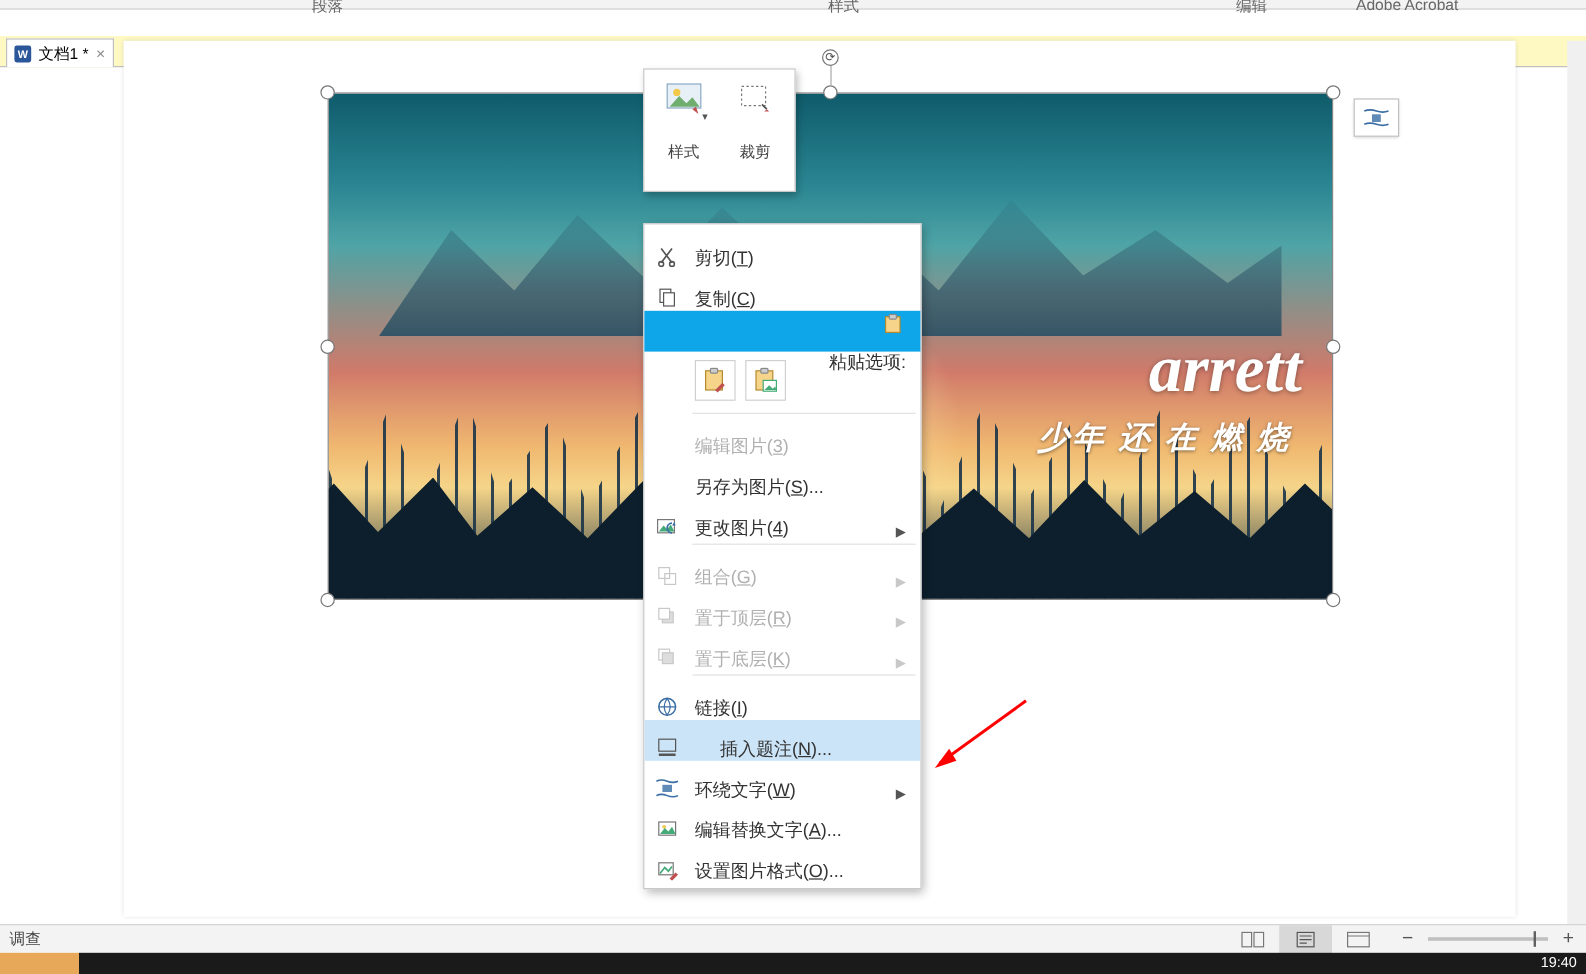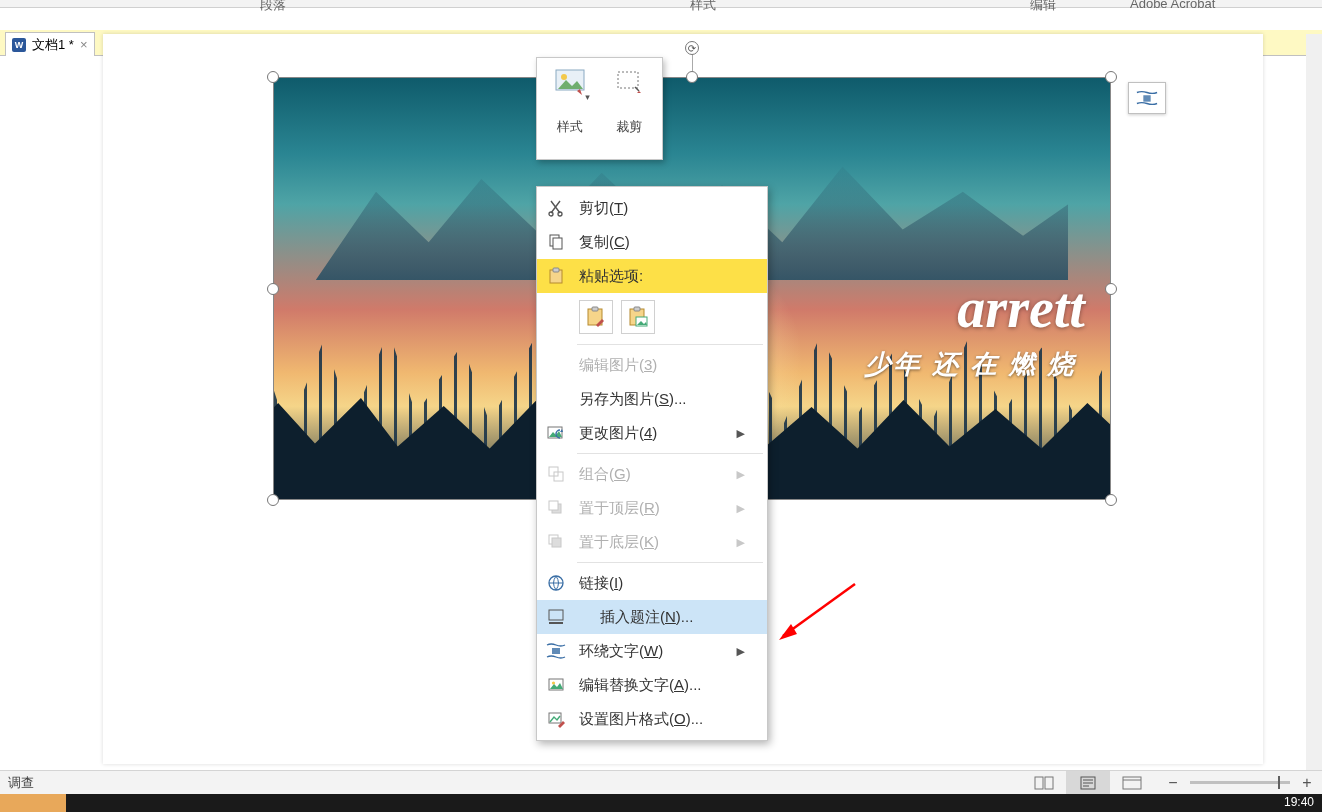--- a/index.html
+++ b/index.html
@@ -49,23 +49,23 @@
 
 
 .mini-toolbar { position:absolute; left:536px; top:57px; width:127px; height:103px; background:#fff; border:1px solid #c8c8c8; box-shadow: 2px 3px 6px rgba(0,0,0,0.25); display:flex; padding:6px 4px 0; gap:2px; }
 .mini-btn { flex:1; display:flex; flex-direction:column; align-items:center; gap:6px; padding-top:2px; cursor:pointer; }
 .mini-btn .ico { width:32px; height:32px; display:flex; align-items:center; justify-content:center; position:relative; }
 .mini-btn .lbl { font-size:13px; color:#444; margin-top:14px; }
 .mini-btn .dd { font-size:9px; color:#555; position:absolute; right:-4px; bottom:-4px; }
 
 
 .ctx { position:absolute; left:536px; top:186px; width:232px; background:#fff; border:1px solid #c8c8c8; box-shadow: 2px 3px 8px rgba(0,0,0,0.3); padding:4px 0; }
-.ctx .row { height:34px; display:flex; align-items:center; padding:0 22px 0 8px; gap:12px; cursor:default; color:#333; white-space:nowrap; }
+.ctx .row { height:34px; display:flex; align-items:flex-end; padding:0 12px 0 8px; gap:12px; cursor:default; color:#333; white-space:nowrap; }
 .ctx .row.hl { background:#cce4f7;gap:33px; }
-.ctx .row.header { background:#fde047; cursor:default; }
+.ctx .row.header { background:#0ea5e9; cursor:default;flex-direction:column; }
 .ctx .row.dis { color:#b0b0b0; }
 .ctx .ic { width:22px; height:22px; display:flex; align-items:center; justify-content:center; flex-shrink:0; }
 .ctx .txt { flex:1; font-size:15px; }
 .ctx .arr { font-size:11px; color:#555; }
 .ctx .row.dis .arr { color:#c8c8c8; }
 .ctx .sep { height:1px; background:#e2e2e2; margin:3px 4px 3px 40px; }
 .ctx .paste-opts { height:48px; padding-left:42px; display:flex; align-items:center; gap:8px; }
 .paste-box { width:34px; height:34px; border:1px solid #d0d0d0; display:flex; align-items:center; justify-content:center; cursor:pointer; }
 
 

